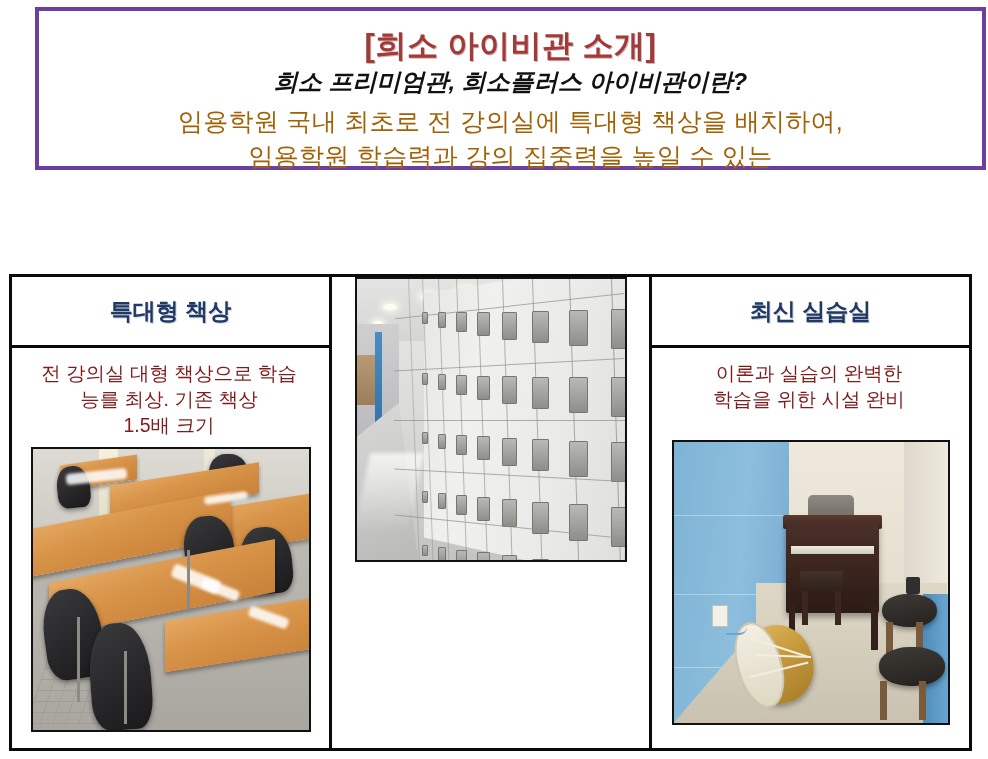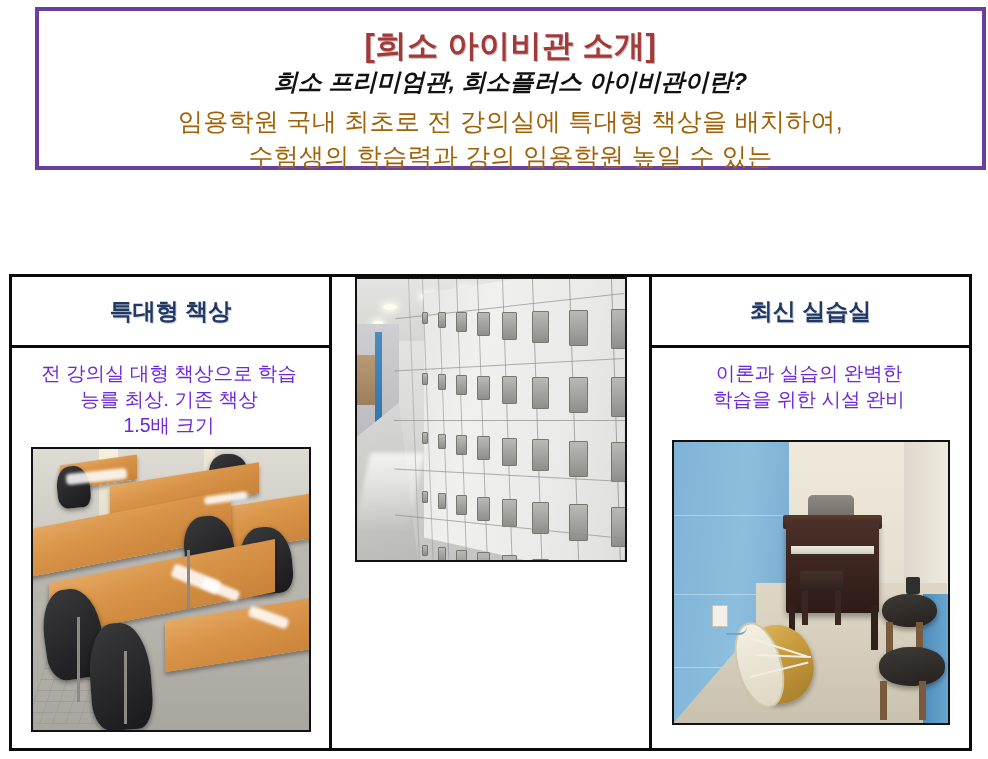--- a/index.html
+++ b/index.html
@@ -78,21 +78,21 @@
     font-weight:bold;
     color:#1f3864;
     text-shadow:1px 1px 0 rgba(120,130,160,.35);
     box-sizing:border-box;
   }
   .feature-desc{
     flex:0 0 auto;
     padding:13px 8px 8px 5px;
     text-align:center;
     font-size:19.5px;
-    color:#6d28d9;
+    color:#7f1d1d;
     line-height:1.33;
     box-sizing:border-box;
     min-height:92px;
   }
   .feature-photo-wrap{
     flex:1 1 auto;
     display:flex;
     align-items:flex-start;
     justify-content:center;
     padding-bottom:6px;
@@ -229,21 +229,21 @@
     border-bottom:2px solid #6da6cf;border-radius:0 0 8px 0;}
 </style>
 </head>
 <body>
 
 <div id="intro-box">
   <div id="intro-title">[희소 아이비관 소개]</div>
   <div id="intro-subtitle">희소 프리미엄관, 희소플러스 아이비관이란?</div>
   <div id="intro-lines">
     <div class="intro-line">임용학원 국내 최초로 전 강의실에 특대형 책상을 배치하여,</div>
-    <div class="intro-line">수험생의 학습력과 강의 임용학원 높일 수 있는</div>
+    <div class="intro-line">임용학원 학습력과 강의 집중력을 높일 수 있는</div>
   </div>
 </div>
 
 <div id="feature-table">
 
   <div class="feature-col col-1">
     <div class="feature-head">특대형 책상</div>
     <div class="feature-desc" style="white-space:pre-line">전 강의실 대형 책상으로 학습
 능를 최상. 기존 책상
 1.5배 크기</div>

